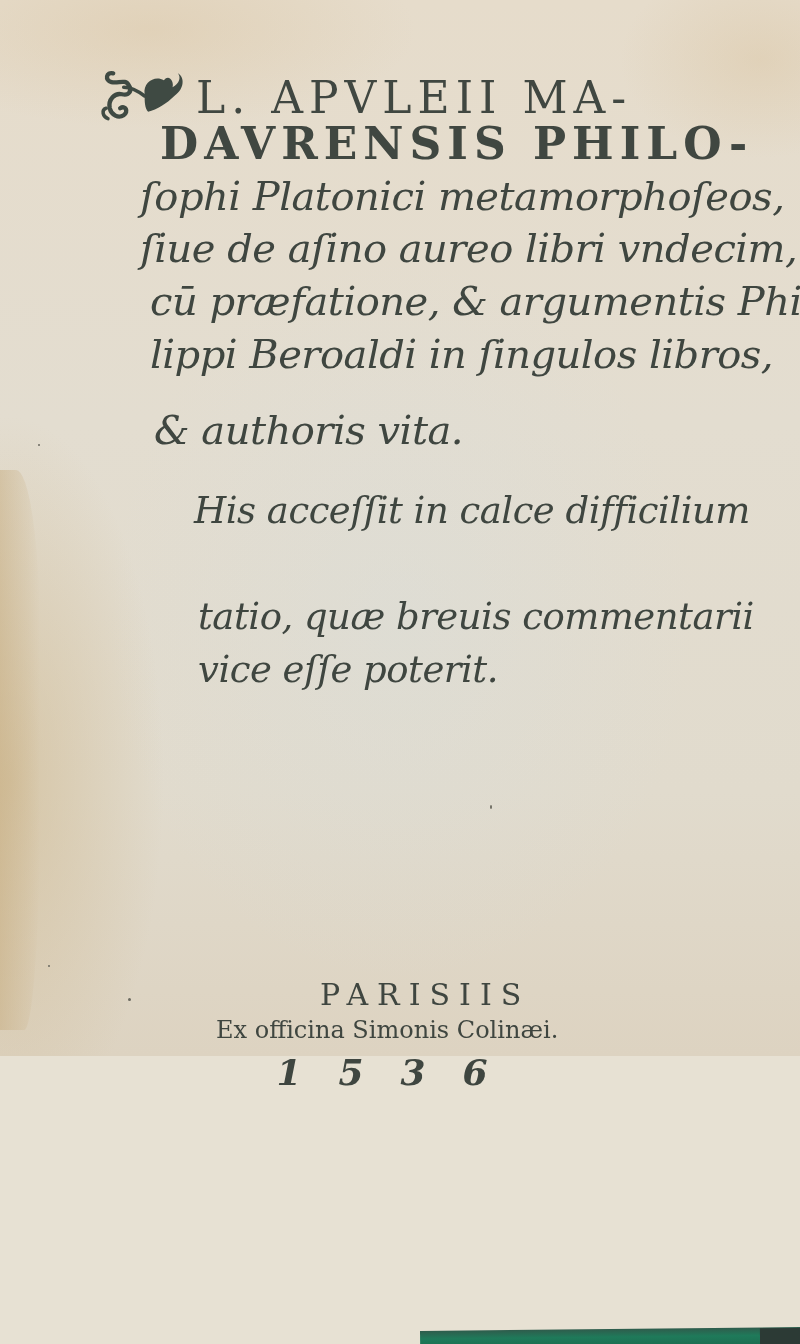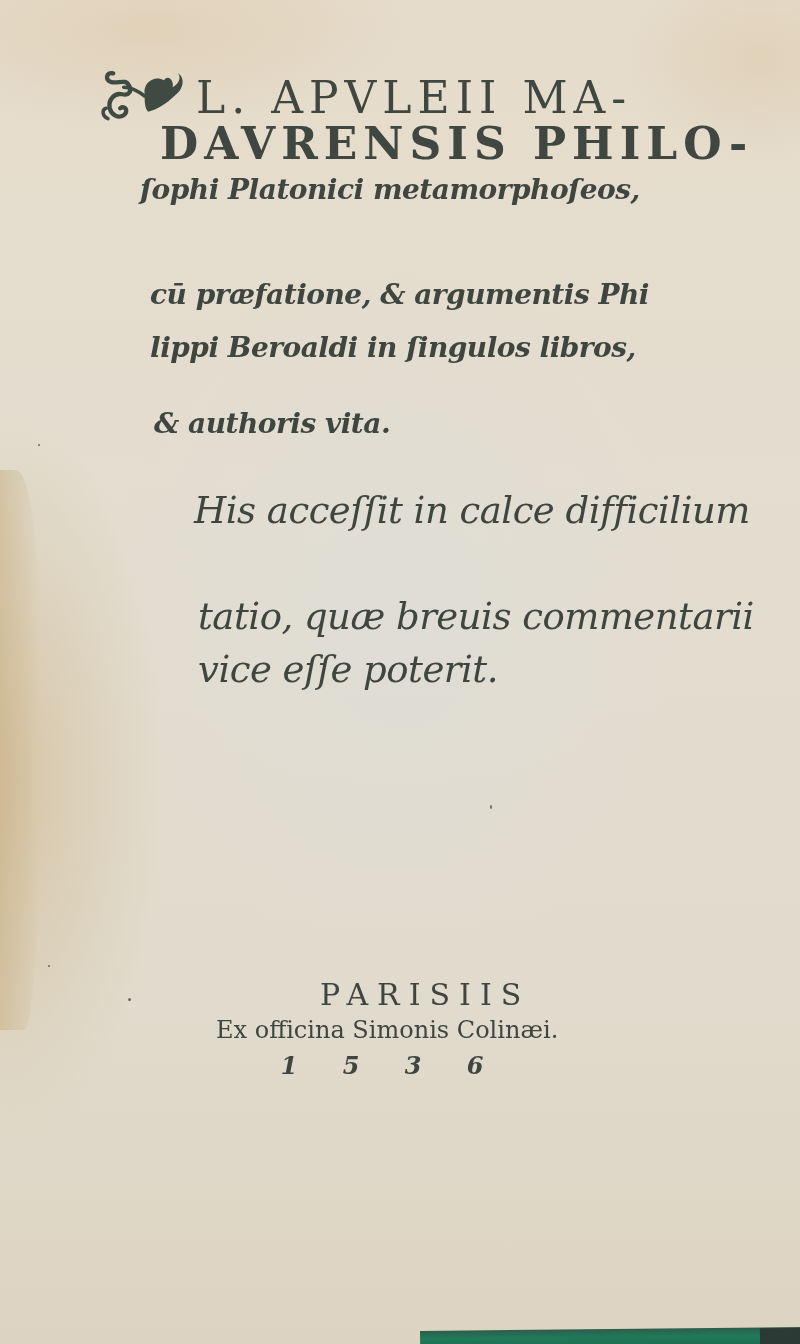--- a/index.html
+++ b/index.html
@@ -11,21 +11,21 @@
       height: 1344px;
       position: relative;
       overflow: hidden;
       background: #e7e1d3;
       font-family: "DejaVu Serif", serif;
       color: #3e4540;
     }
     .page {
       position: absolute;
       left: 0; top: 0;
-      width: 800px; height: 1344px;
+      width: 800px; height: 1056px;
       background:
         radial-gradient(ellipse 220px 520px at 10px 780px, rgba(205,180,135,0.55), rgba(205,180,135,0) 70%),
         radial-gradient(ellipse 380px 140px at 150px 30px, rgba(215,190,150,0.35), rgba(215,190,150,0) 70%),
         radial-gradient(ellipse 200px 140px at 760px 60px, rgba(215,190,150,0.35), rgba(215,190,150,0) 70%),
         radial-gradient(ellipse 420px 520px at 400px 620px, rgba(215,222,222,0.35), rgba(215,222,222,0) 70%),
         linear-gradient(180deg, #e6dccb 0%, #e3ddd0 40%, #e1dbcd 75%, #ddd3c1 100%);
     }
     .stain-edge {
       position: absolute;
       left: 0; top: 470px;
@@ -62,24 +62,23 @@
     }
     .caps {
       font-family: "DejaVu Serif", serif;
       font-size: 44px;
       letter-spacing: 6px;
       color: #404741;
     }
     .ital {
       font-family: "DejaVu Serif", serif;
       font-style: italic;
-      font-size: 28px;
+      font-size: 40px;
       letter-spacing: -0.5px;
       color: #3f4640;
-      font-weight: bold;
     }
     .sub {
       font-family: "DejaVu Serif", serif;
       font-style: italic;
       font-size: 37px;
       letter-spacing: -0.5px;
       color: #3f4640;
     }
     .imprint-caps {
       font-family: "DejaVu Serif", serif;
@@ -90,21 +89,21 @@
     }
     .imprint {
       font-family: "DejaVu Serif", serif;
       font-size: 24px;
       color: #3f4640;
     }
     .year {
       font-family: "DejaVu Serif", serif;
       font-style: italic;
       font-weight: bold;
-      font-size: 24px;
+      font-size: 36px;
       color: #3f4640;
     }
     .year span { display: inline-block; width: 62px; text-align: center; }
     .speck {
       position: absolute;
       width: 3px; height: 3px;
       border-radius: 50%;
       background: #6b6a60;
     }
   </style>
@@ -124,20 +123,21 @@
       <path d="M58 38 C56 24 70 16 80 22 C86 14 92 24 90 30 C98 26 100 18 96 14 C104 18 104 32 92 40 C84 48 72 56 62 58 C58 54 58 46 58 38 Z" stroke="none"></path>
       <path d="M22 14 C14 12 12 22 20 24 C28 26 36 20 40 28 C44 34 40 40 32 38 C24 36 16 44 18 54 C20 62 28 66 34 62 C40 58 36 50 30 54" fill="none" stroke-width="5" stroke-linecap="round"></path>
       <path d="M34 30 C42 30 50 34 58 40" fill="none" stroke-width="4" stroke-linecap="round"></path>
       <path d="M16 66 C10 64 8 56 14 54" fill="none" stroke-width="4" stroke-linecap="round"></path>
     </g>
   </svg>
 
   <div class="line caps" style="left:196px;top:76px;">L. APVLEII MA-</div>
   <div class="line caps" style="left:160px;top:122px;font-weight:bold;">DAVRENSIS PHILO-</div>
   <div class="line ital" style="left:140px;top:176px;">ſophi Platonici metamorphoſeos,</div>
+  <div class="line ital" style="left:140px;top:228px;">ſiue de aſino aureo libri vndecim,</div>
   <div class="line ital" style="left:150px;top:281px;">cū præfatione, &amp; argumentis Phi</div>
   <div class="line ital" style="left:150px;top:334px;">lippi Beroaldi in ſingulos libros,</div>
   <div class="line ital" style="left:154px;top:386px;margin-top:24px;">&amp; authoris vita.</div>
 
   <div class="line sub" style="left:194px;top:492px;">His acceſſit in calce difficilium</div>
   <div class="line sub" style="left:198px;top:651px;">vice eſſe poterit.</div>
   <div class="line sub" style="left:198px;top:598px;">tatio, quæ breuis commentarii</div>
 
   <div class="line imprint-caps" style="left:280px;top:980px;">PARISIIS</div>
   <div class="line imprint" style="left:216px;top:1018px;">Ex officina Simonis Colinæi.</div>

